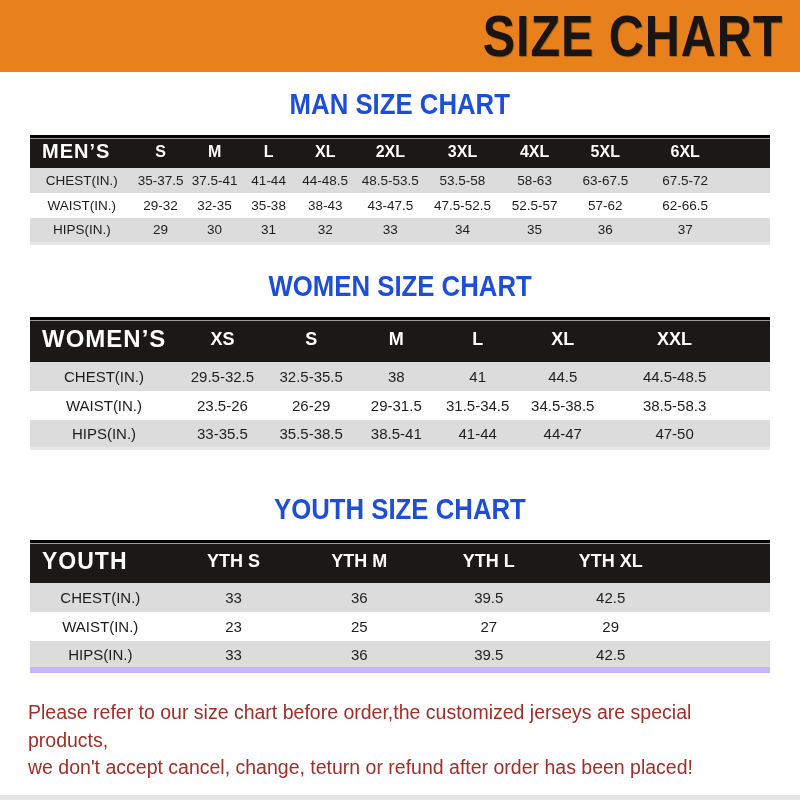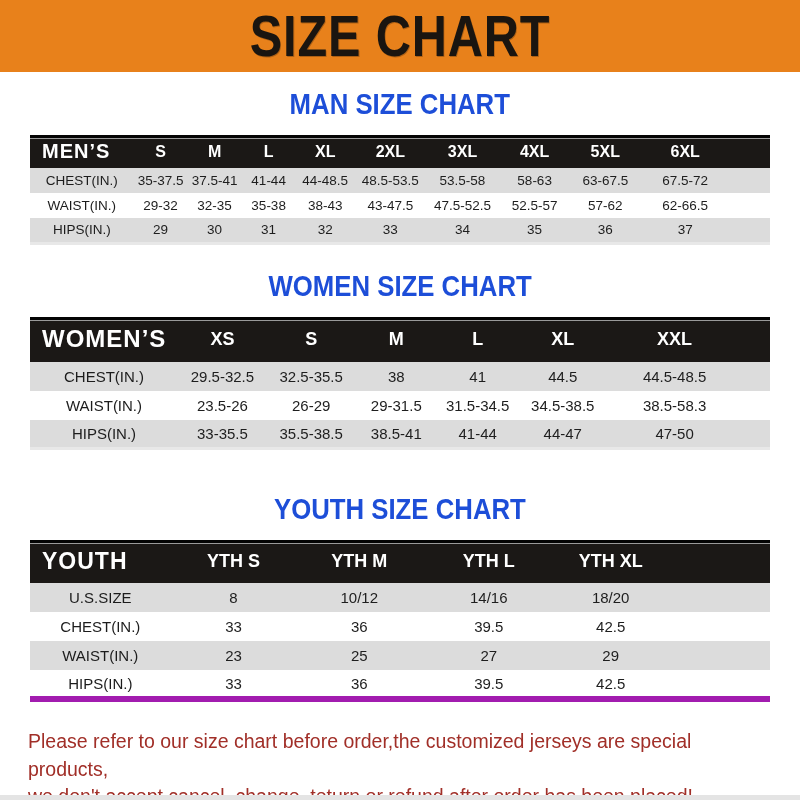--- a/index.html
+++ b/index.html
@@ -3,21 +3,21 @@
 <meta charset="utf-8">
 <style>
   html,body{margin:0;padding:0;background:#fff;}
   .page{
     width:800px;height:800px;position:relative;overflow:hidden;
     background:#fff;font-family:"Liberation Sans",sans-serif;
   }
   
   .banner{
     height:72px;background:var(--banner-bg,#E8811B);
-    display:flex;align-items:center;justify-content:center;
+    display:flex;align-items:center;justify-content:flex-end;
   }
   .banner-title{
     margin:0;font-size:54px;font-weight:900;color:#1A1510;
     letter-spacing:1px;transform:scale(.9,1.06);white-space:nowrap;
     text-shadow:1px 1px 0 rgba(0,0,0,.25);
   }
   
   .section-title{
     text-align:center;font-weight:800;color:#1d4ed8;margin:0;
     font-size:28px;line-height:32px;
@@ -57,21 +57,21 @@
   .t-women tbody tr{height:29px;}
   .t-women{font-size:15px;border-bottom:3px solid #E8E8E8;}
   .t-women thead th{font-size:18px;}
   .t-women thead th.corner{font-size:24px;}
   .t-women .c0{width:20%}.t-women .c1{width:12%}.t-women .c2{width:12%}
   .t-women .c3{width:11%}.t-women .c4{width:11%}.t-women .c5{width:12%}.t-women .c6{width:22%}
   .t-women th:last-child,.t-women td:last-child{padding-right:28px;}
   
   .t-youth thead tr{height:43px;}
   .t-youth tbody tr{height:29px;}
-  .t-youth{font-size:15px;border-bottom:6px solid #a21caf;}
+  .t-youth{font-size:15px;border-bottom:6px solid #c4b5fd;}
   .t-youth thead th{font-size:18px;}
   .t-youth thead th.corner{font-size:23px;}
   .t-youth .c0{width:19%}.t-youth .c1{width:17%}.t-youth .c2{width:17%}
   .t-youth .c3{width:18%}.t-youth .c4{width:29%}
   .t-youth th:last-child,.t-youth td:last-child{padding-right:104px;}
   
   .footer{margin:26px 26px 0 28px;color:var(--footer-text-color,#A12F28);}
   .footer p{margin:0;font-size:19.5px;line-height:27.5px;font-weight:500;}
   .bottom-edge{position:absolute;left:0;bottom:0;width:100%;height:5px;background:#E4E4E4;}
 </style>
@@ -224,27 +224,20 @@
         <tr>
           <th class="corner">YOUTH</th>
           <th>YTH S</th>
           <th>YTH M</th>
           <th>YTH L</th>
           <th>YTH XL</th>
         </tr>
       </thead>
       <tbody>
         <tr>
-          <th class="rowlabel">U.S.SIZE</th>
-          <td>8</td>
-          <td>10/12</td>
-          <td>14/16</td>
-          <td>18/20</td>
-        </tr>
-        <tr>
           <th class="rowlabel">CHEST(IN.)</th>
           <td>33</td>
           <td>36</td>
           <td>39.5</td>
           <td>42.5</td>
         </tr>
         <tr>
           <th class="rowlabel">WAIST(IN.)</th>
           <td>23</td>
           <td>25</td>

